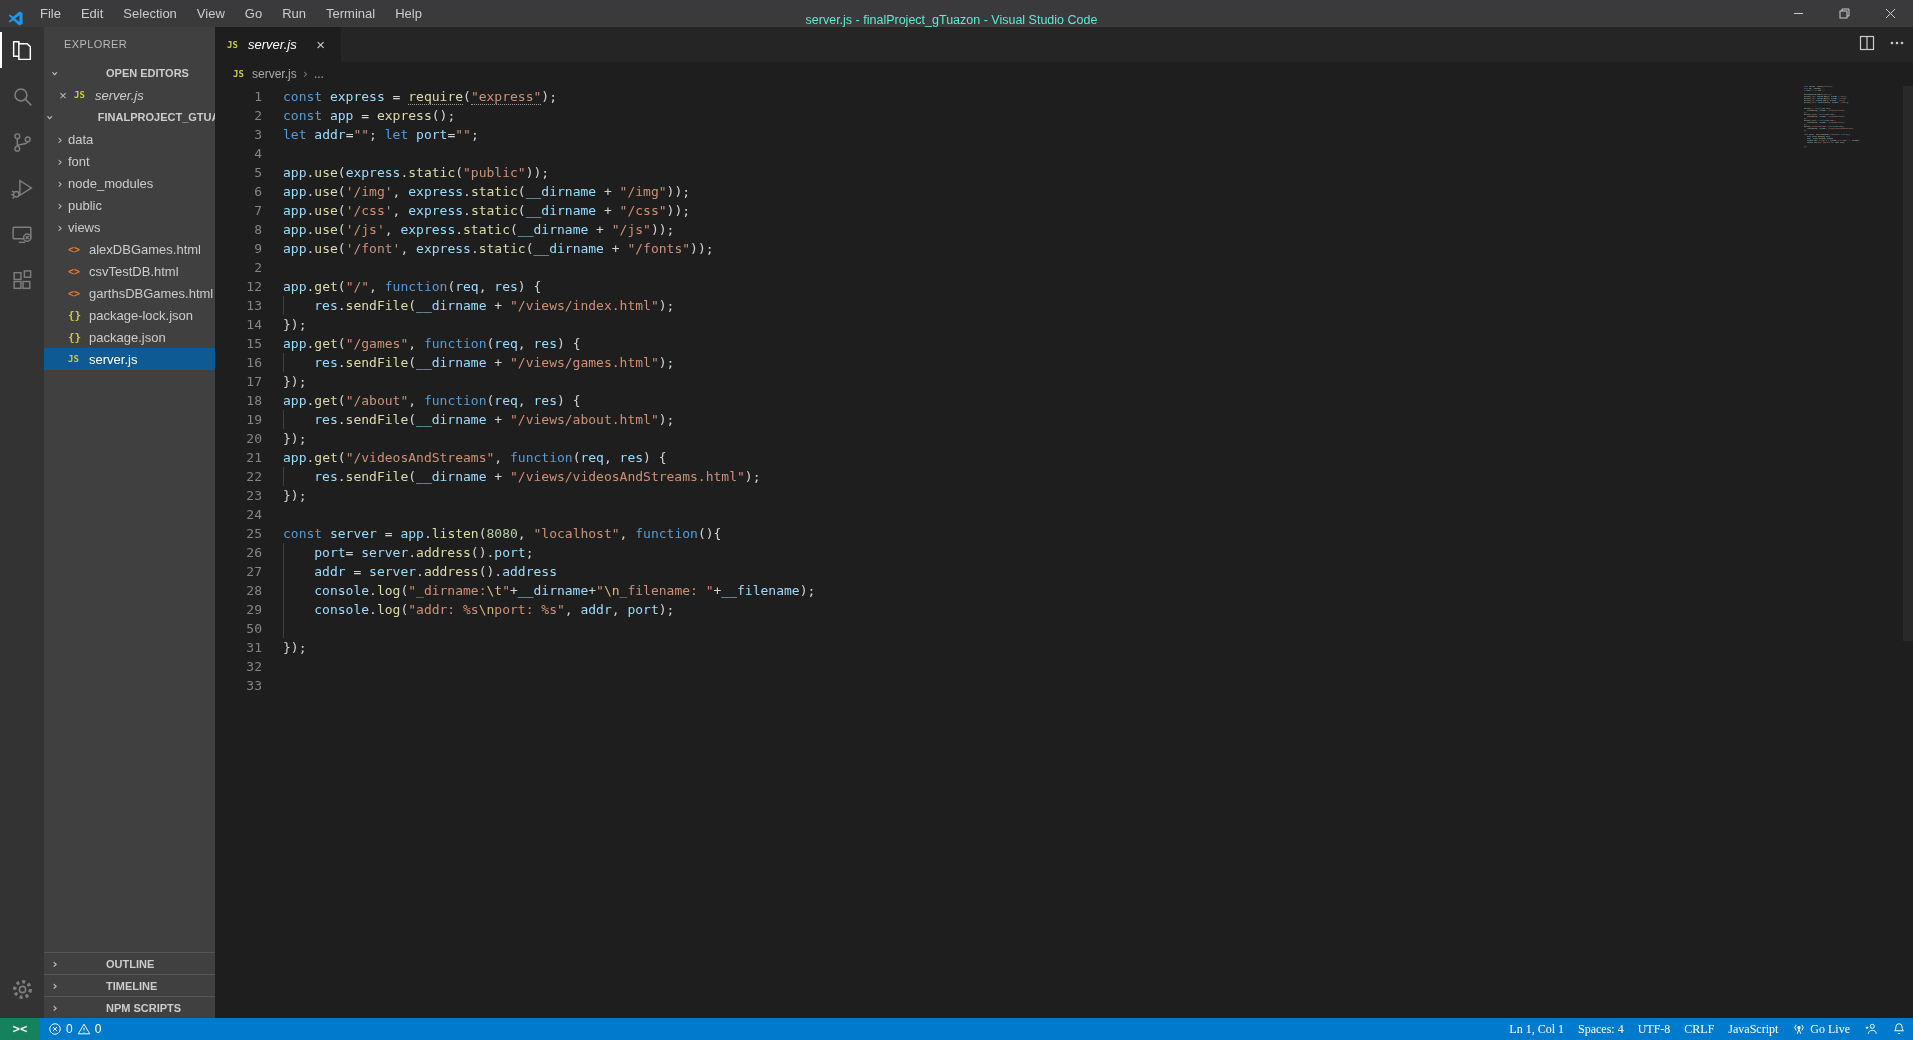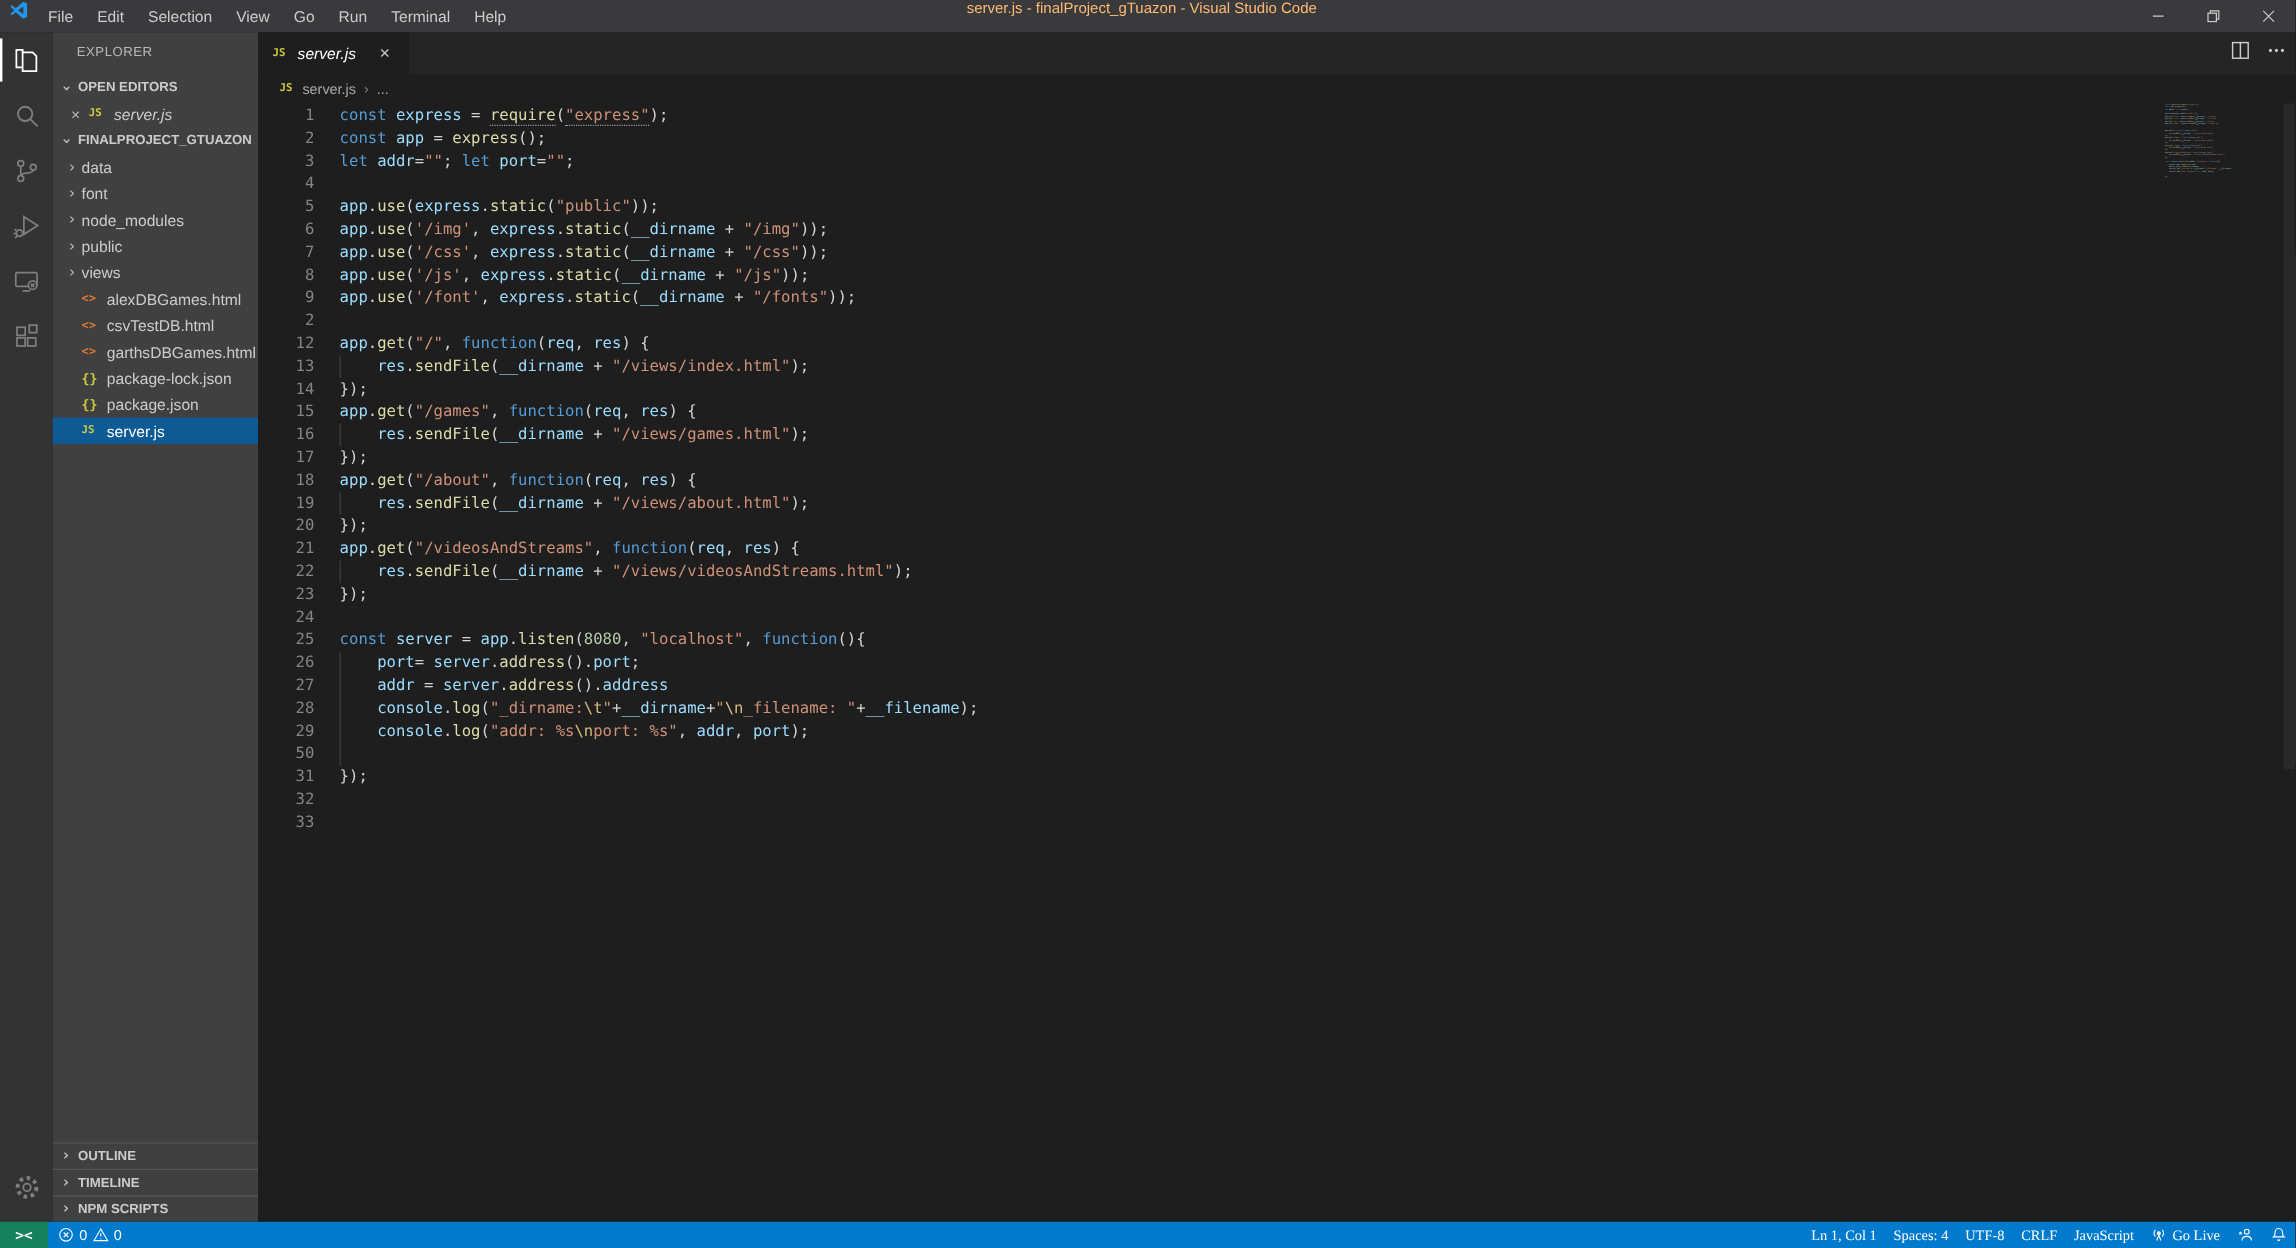--- a/index.html
+++ b/index.html
@@ -1,43 +1,43 @@
 <!DOCTYPE html>
 <html><head>
 <meta charset="utf-8">
 <style>
   * { margin:0; padding:0; box-sizing:border-box; }
   html,body { width:1913px; height:1040px; overflow:hidden; background:#1E1E1E;
     font-family:"Liberation Sans", sans-serif; }
   #app { width:1913px; height:1040px; display:flex; flex-direction:column; position:relative; }
 
   
-  #titlebar { height:27px; background:#3A3A3C; display:flex; align-items:flex-start; position:relative; flex:0 0 27px; }
+  #titlebar { height:27px; background:#3A3A3C; display:flex; align-items:flex-end; position:relative; flex:0 0 27px; }
   #logo { width:30px; display:flex; justify-content:center; align-items:center; }
   #menubar { display:flex; height:100%; align-items:center; }
   .menu-item { color:#CCCCCC; font-size:13px; padding:0 10px; height:100%; display:flex; align-items:center; cursor:default; }
-  #window-title { position:absolute; left:0; right:10px; text-align:center; color:#fdba74; font-size:12.5px; pointer-events:none; }
+  #window-title { position:absolute; left:0; right:10px; text-align:center; color:#5eead4; font-size:12.5px; pointer-events:none; }
   #win-controls { position:absolute; right:0; top:0; height:100%; display:flex; }
   .win-btn { width:46px; height:100%; display:flex; align-items:center; justify-content:center; color:#CCCCCC; }
 
   
   #main { flex:1; display:flex; min-height:0; }
 
   
   #activitybar { width:44px; background:#333333; display:flex; flex-direction:column; align-items:center; position:relative; flex:0 0 44px; }
   .ab-item { width:44px; height:46px; display:flex; align-items:center; justify-content:center; color:#7E7E7E; position:relative; }
   .ab-item.active { color:#FFFFFF; }
   .ab-item.active::before { content:""; position:absolute; left:0; top:5px; bottom:5px; width:2px; background:#FFFFFF; }
   .ab-bottom { position:absolute; bottom:6px; left:0; width:44px; display:flex; justify-content:center; }
   .ab-item svg { width:25px; height:25px; }
 
   
   #sidebar { width:171px; background:#404040; position:relative; flex:0 0 171px; color:#CCCCCC; }
   .sb-title { height:35px; line-height:35px; padding-left:20px; font-size:11px; color:#B8B8B8; letter-spacing:0.4px; }
-  .sec-header { height:22px; display:flex; align-items:center; font-size:11px; font-weight:700; color:#CCCCCC; padding-left:3px; cursor:pointer; }
+  .sec-header { height:22px; display:flex; align-items:center; font-size:11px; font-weight:700; color:#CCCCCC; padding-left:3px; cursor:pointer;gap:41px; }
   .sec-header .tw { margin-right:2px; }
   .tw { display:inline-block; width:16px; text-align:center; color:#BFBFBF; font-size:13px; font-family:"DejaVu Sans Mono", monospace; }
   .tw.expanded { transform:rotate(90deg); }
   .row { height:22px; display:flex; align-items:center; font-size:13px; color:#CCCCCC; cursor:pointer; white-space:nowrap; overflow:hidden; }
   .row.selected { background:#0E5A94; color:#FFFFFF; }
   .oe-row { padding-left:11px; }
   .oe-close { width:16px; text-align:center; color:#BDBDBD; margin-right:3px; font-size:13px; }
   .italic { font-style:italic; }
   .fi { display:inline-block; width:16px; margin-right:5px; text-align:left; font-family:"DejaVu Sans Mono", monospace; font-weight:bold; font-size:9px; }
   .js-i { color:#CBCB41; }

